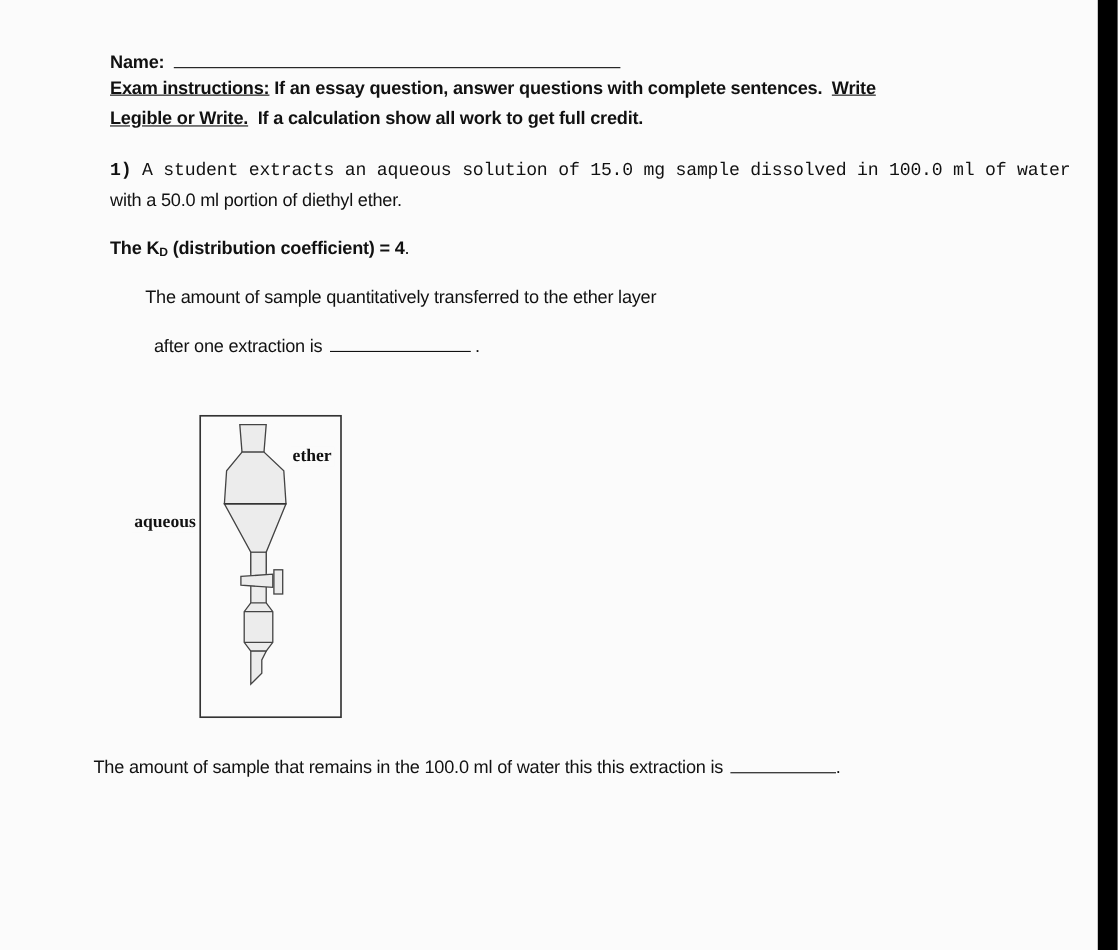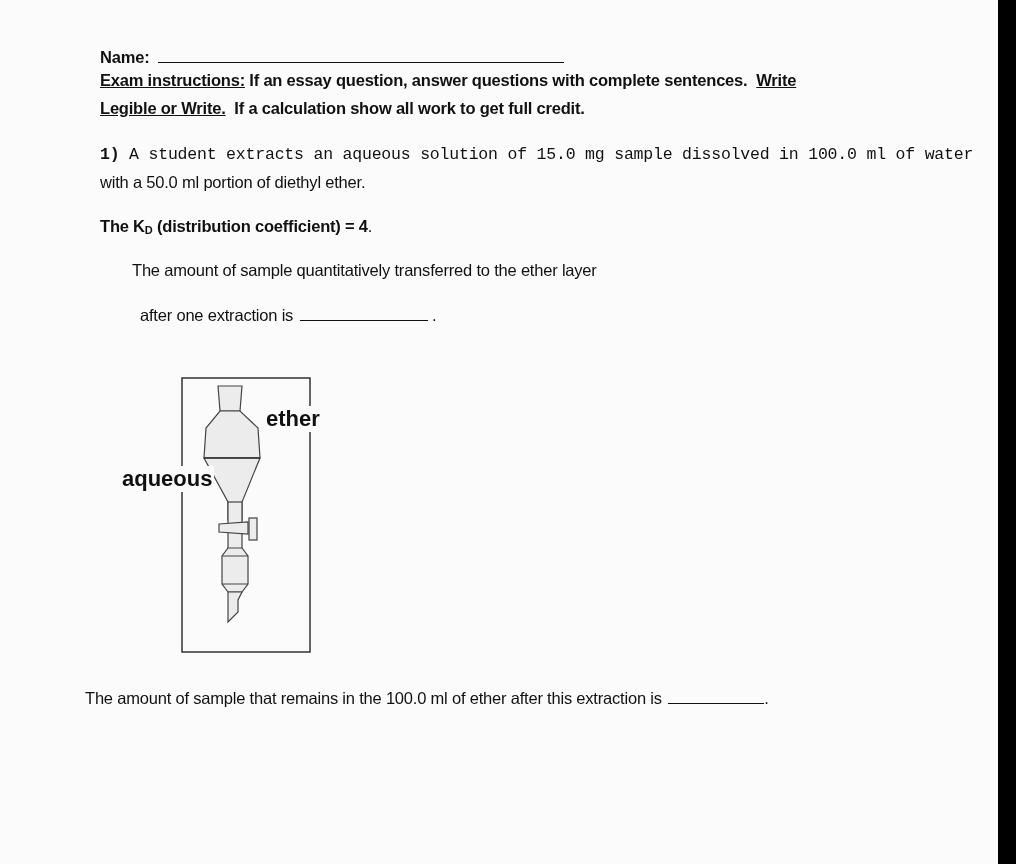--- a/index.html
+++ b/index.html
@@ -9,21 +9,21 @@
       font-family: "Liberation Sans", "DejaVu Sans", sans-serif;
       color: #111;
     }
     .black-edge { position: absolute; left: 998px; top: 0; width: 18px; height: 864px; background: #000; }
     .line { position: absolute; font-size: 16.5px; white-space: nowrap; letter-spacing: -0.2px; }
     .bold { font-weight: bold; }
     .u { text-decoration: underline; }
     .blank { display: inline-block; border-bottom: 1.5px solid #111; vertical-align: baseline; height: 1px; }
     sub.kd { font-size: 11px; vertical-align: -2px; }
     .diagram { position: absolute; left: 118px; top: 370px; width: 220px; height: 290px; }
-    .diag-label { position: absolute; font-weight: bold; font-size: 22px; background: #fbfbfb; padding: 0 2px; }
+    .diag-label { position: absolute; font-weight: bold; font-size: 16px; background: #fbfbfb; padding: 0 2px; font-family: Liberation Serif, serif; }
   </style>
 </head>
 <body>
 
 <div class="black-edge"></div>
 
 <div class="line bold" style="left:100px; top:27px;margin-top:21px;">
   <span>Name:</span>
   <span class="blank" style="width:406px; margin-left:4px;"></span>
 </div>
@@ -75,15 +75,15 @@
     <line x1="104" y1="186" x2="130" y2="186" stroke="#444" stroke-width="1"></line>
     <line x1="104" y1="214" x2="130" y2="214" stroke="#444" stroke-width="1"></line>
 
     <polygon points="110,222 124,222 120,230 120,242 110,252" fill="#ececec" stroke="#444" stroke-width="1.2"></polygon>
   </svg>
   <span class="diag-label" style="left:146px; top:36px;">ether</span>
   <span class="diag-label" style="left:2px; top:96px;">aqueous</span>
 </div>
 
 <div class="line" style="left:85px; top:689px;">
-  <span>The amount of sample that remains in the 100.0 ml of ether after this extraction is</span>
+  <span>The amount of sample that remains in the 100.0 ml of water this this extraction is</span>
   <span class="blank" style="width:96px; margin-left:2px;"></span><span>.</span>
 </div>
 
 </body></html>

